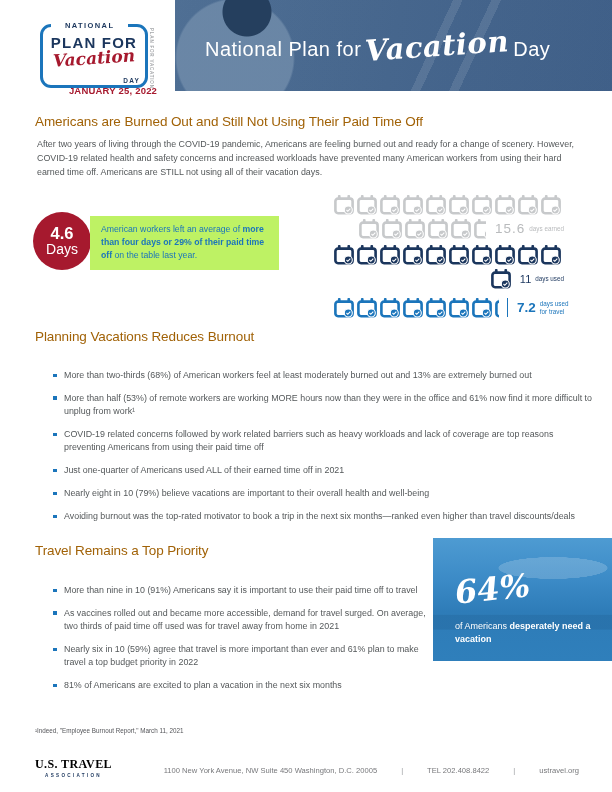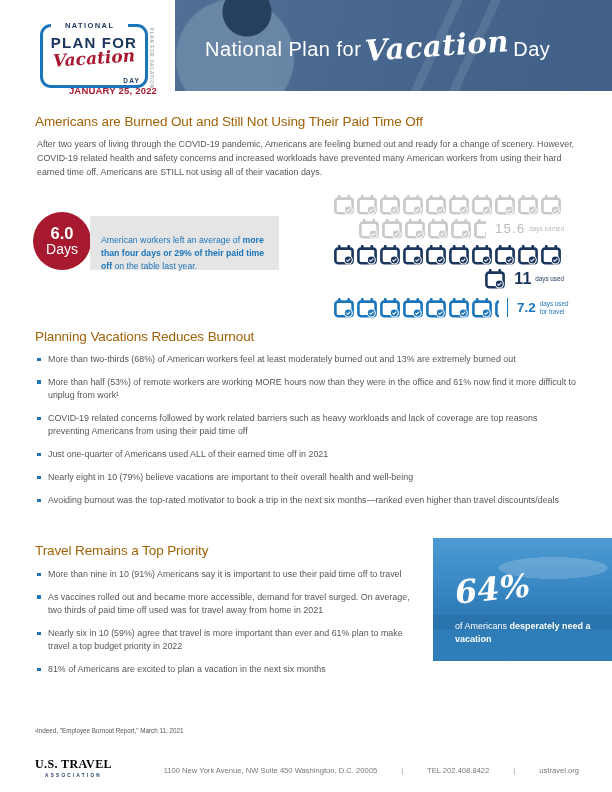--- a/index.html
+++ b/index.html
@@ -46,40 +46,40 @@
               color:#54585a;line-height:1.55;}
 
   
   .stat-circle{position:absolute;left:33px;top:212px;width:58px;height:58px;
                border-radius:50%;background:#a6192e;color:#fff;display:flex;
                flex-direction:column;align-items:center;justify-content:center;
                line-height:1.05;}
   .stat-circle .v{font-size:16.5px;font-weight:700;}
   .stat-circle .u{font-size:14px;font-weight:400;}
   .stat-box{position:absolute;left:90px;top:216px;width:189px;height:54px;
-            background:#e5e5e5;box-sizing:border-box;padding:18px 8px 0 11px;
+            background:#bef264;box-sizing:border-box;padding:7px 8px 0 11px;
             font-size:8.7px;line-height:1.5;color:#1b75bb;}
   .stat-box b{font-weight:700;}
 
   
   .cal-group{position:absolute;}
   .cal-row{display:flex;align-items:center;height:21px;margin-bottom:3px;justify-content:flex-end;}
   .cal-row svg{flex:none;margin-right:3px;display:block;}
   .cal-part{display:inline-block;overflow:hidden;height:20px;flex:none;margin-right:3px;}
   .cal-part svg{margin:0;}
   .cal-num{margin:0 4px 0 6px;white-space:nowrap;}
   .cal-lab{font-size:6.3px;line-height:1.25;white-space:pre-line;}
   .cal-divider{display:inline-block;width:0;height:19px;border-left:1.5px solid #1b75bb;
                margin:0 3px 0 5px;}
   .g-earned .cal-num{font-weight:400;font-size:13.5px;letter-spacing:1px;}
-  .g-used .cal-num{font-weight:700;font-size:16px;}
+  .g-used .cal-num{font-weight:400;font-size:11px;}
   .g-travel .cal-num{font-weight:700;font-size:13.5px;}
 
   
-  .bullets{position:absolute;margin:0;padding:0;list-style:none;}
+  .bullets{position:absolute;margin:16px;padding:0;list-style:none;}
   .bullets li{position:relative;padding-left:11px;margin-bottom:9.5px;font-size:8.9px;
               color:#54585a;line-height:1.5;}
   .bullets li::before{content:'';position:absolute;left:0;top:4.5px;width:3.5px;
                       height:3.5px;background:#1b75bb;}
 
   
   .vacation-box{position:absolute;left:433px;top:538px;width:179px;height:123px;
                 color:#ffffff;overflow:hidden;
                 background:
                   radial-gradient(ellipse 90px 18px at 120px 30px, rgba(255,255,255,.18) 0 60%, rgba(255,255,255,0) 61%),
@@ -122,21 +122,21 @@
   <div class="banner">
     <div class="banner-title">
       <span>National Plan for</span><span class="banner-script">Vacation</span><span>Day</span>
     </div>
   </div>
 
   <div class="h-red" style="left:35px;top:114px;">Americans are Burned Out and Still Not Using Their Paid Time Off</div>
   <div class="intro-text">After two years of living through the COVID-19 pandemic, Americans are feeling burned out and ready for a change of scenery. However, COVID-19 related health and safety concerns and increased workloads have prevented many American workers from using their hard earned time off. Americans are STILL not using all of their vacation days.</div>
 
   <div class="stat-circle">
-    <span class="v">6.0</span>
+    <span class="v">4.6</span>
     <span class="u">Days</span>
   </div>
   <div class="stat-box"><span>American workers left an average of </span><b>more than four days or 29% of their paid time off</b><span> on the table last year.</span></div>
 
   <div id="cal-earned" class="cal-group g-earned" style="left:334px;top:194px;">
       <div class="cal-row">
         <svg width="20" height="20" viewBox="0 0 20 20">
           <rect x="1.4" y="3.6" width="17.2" height="14.6" rx="2.6" fill="none" stroke="#c7c9cb" stroke-width="2.6"></rect>
           <rect x="3.9" y="0" width="2.7" height="4.8" rx="1" fill="#c7c9cb"></rect>
           <rect x="13.4" y="0" width="2.7" height="4.8" rx="1" fill="#c7c9cb"></rect>

